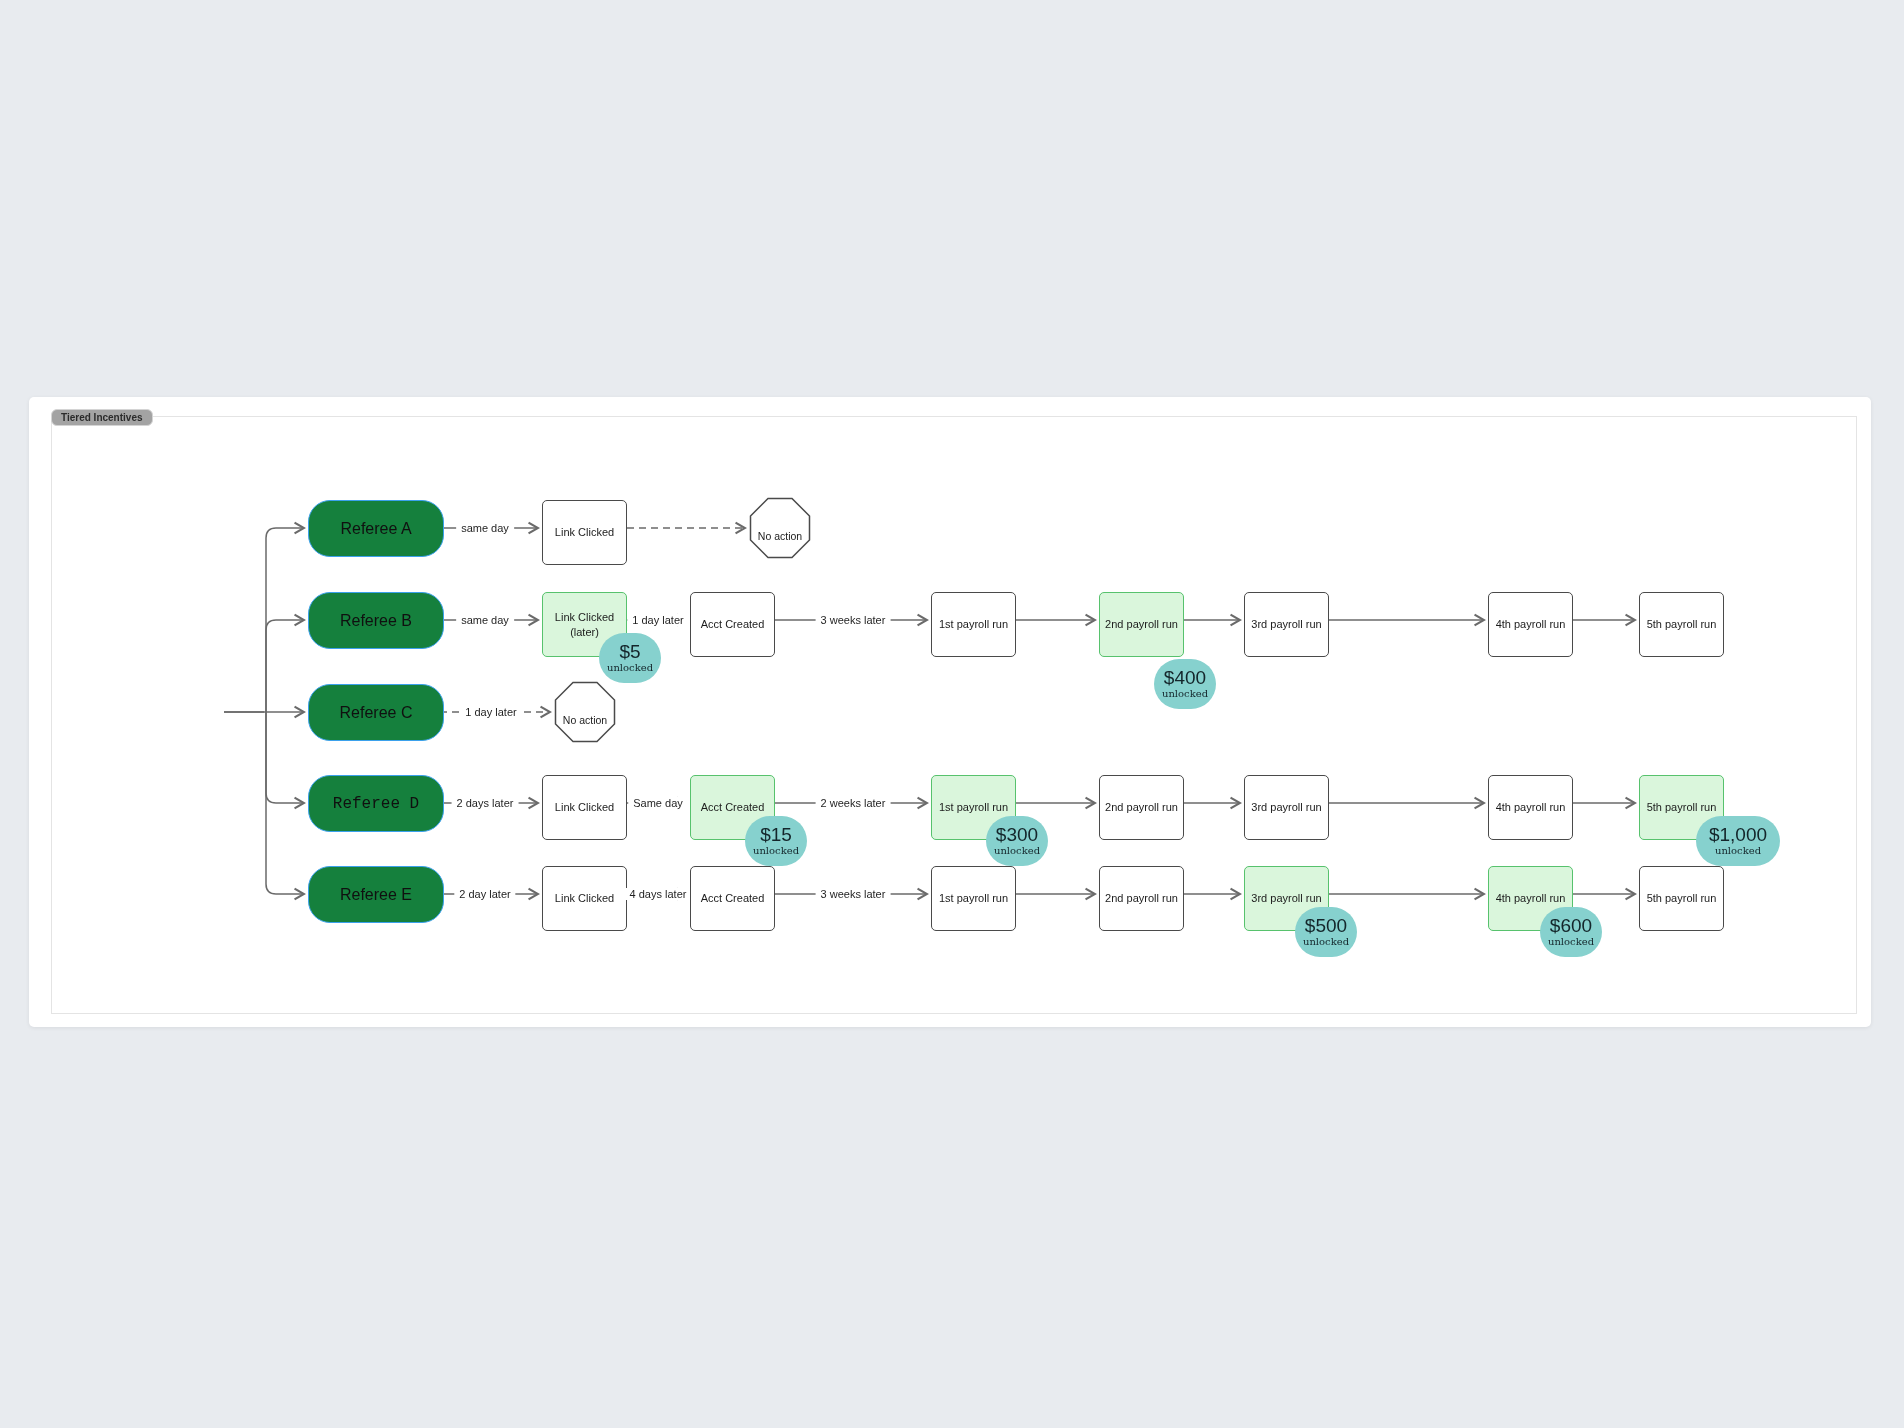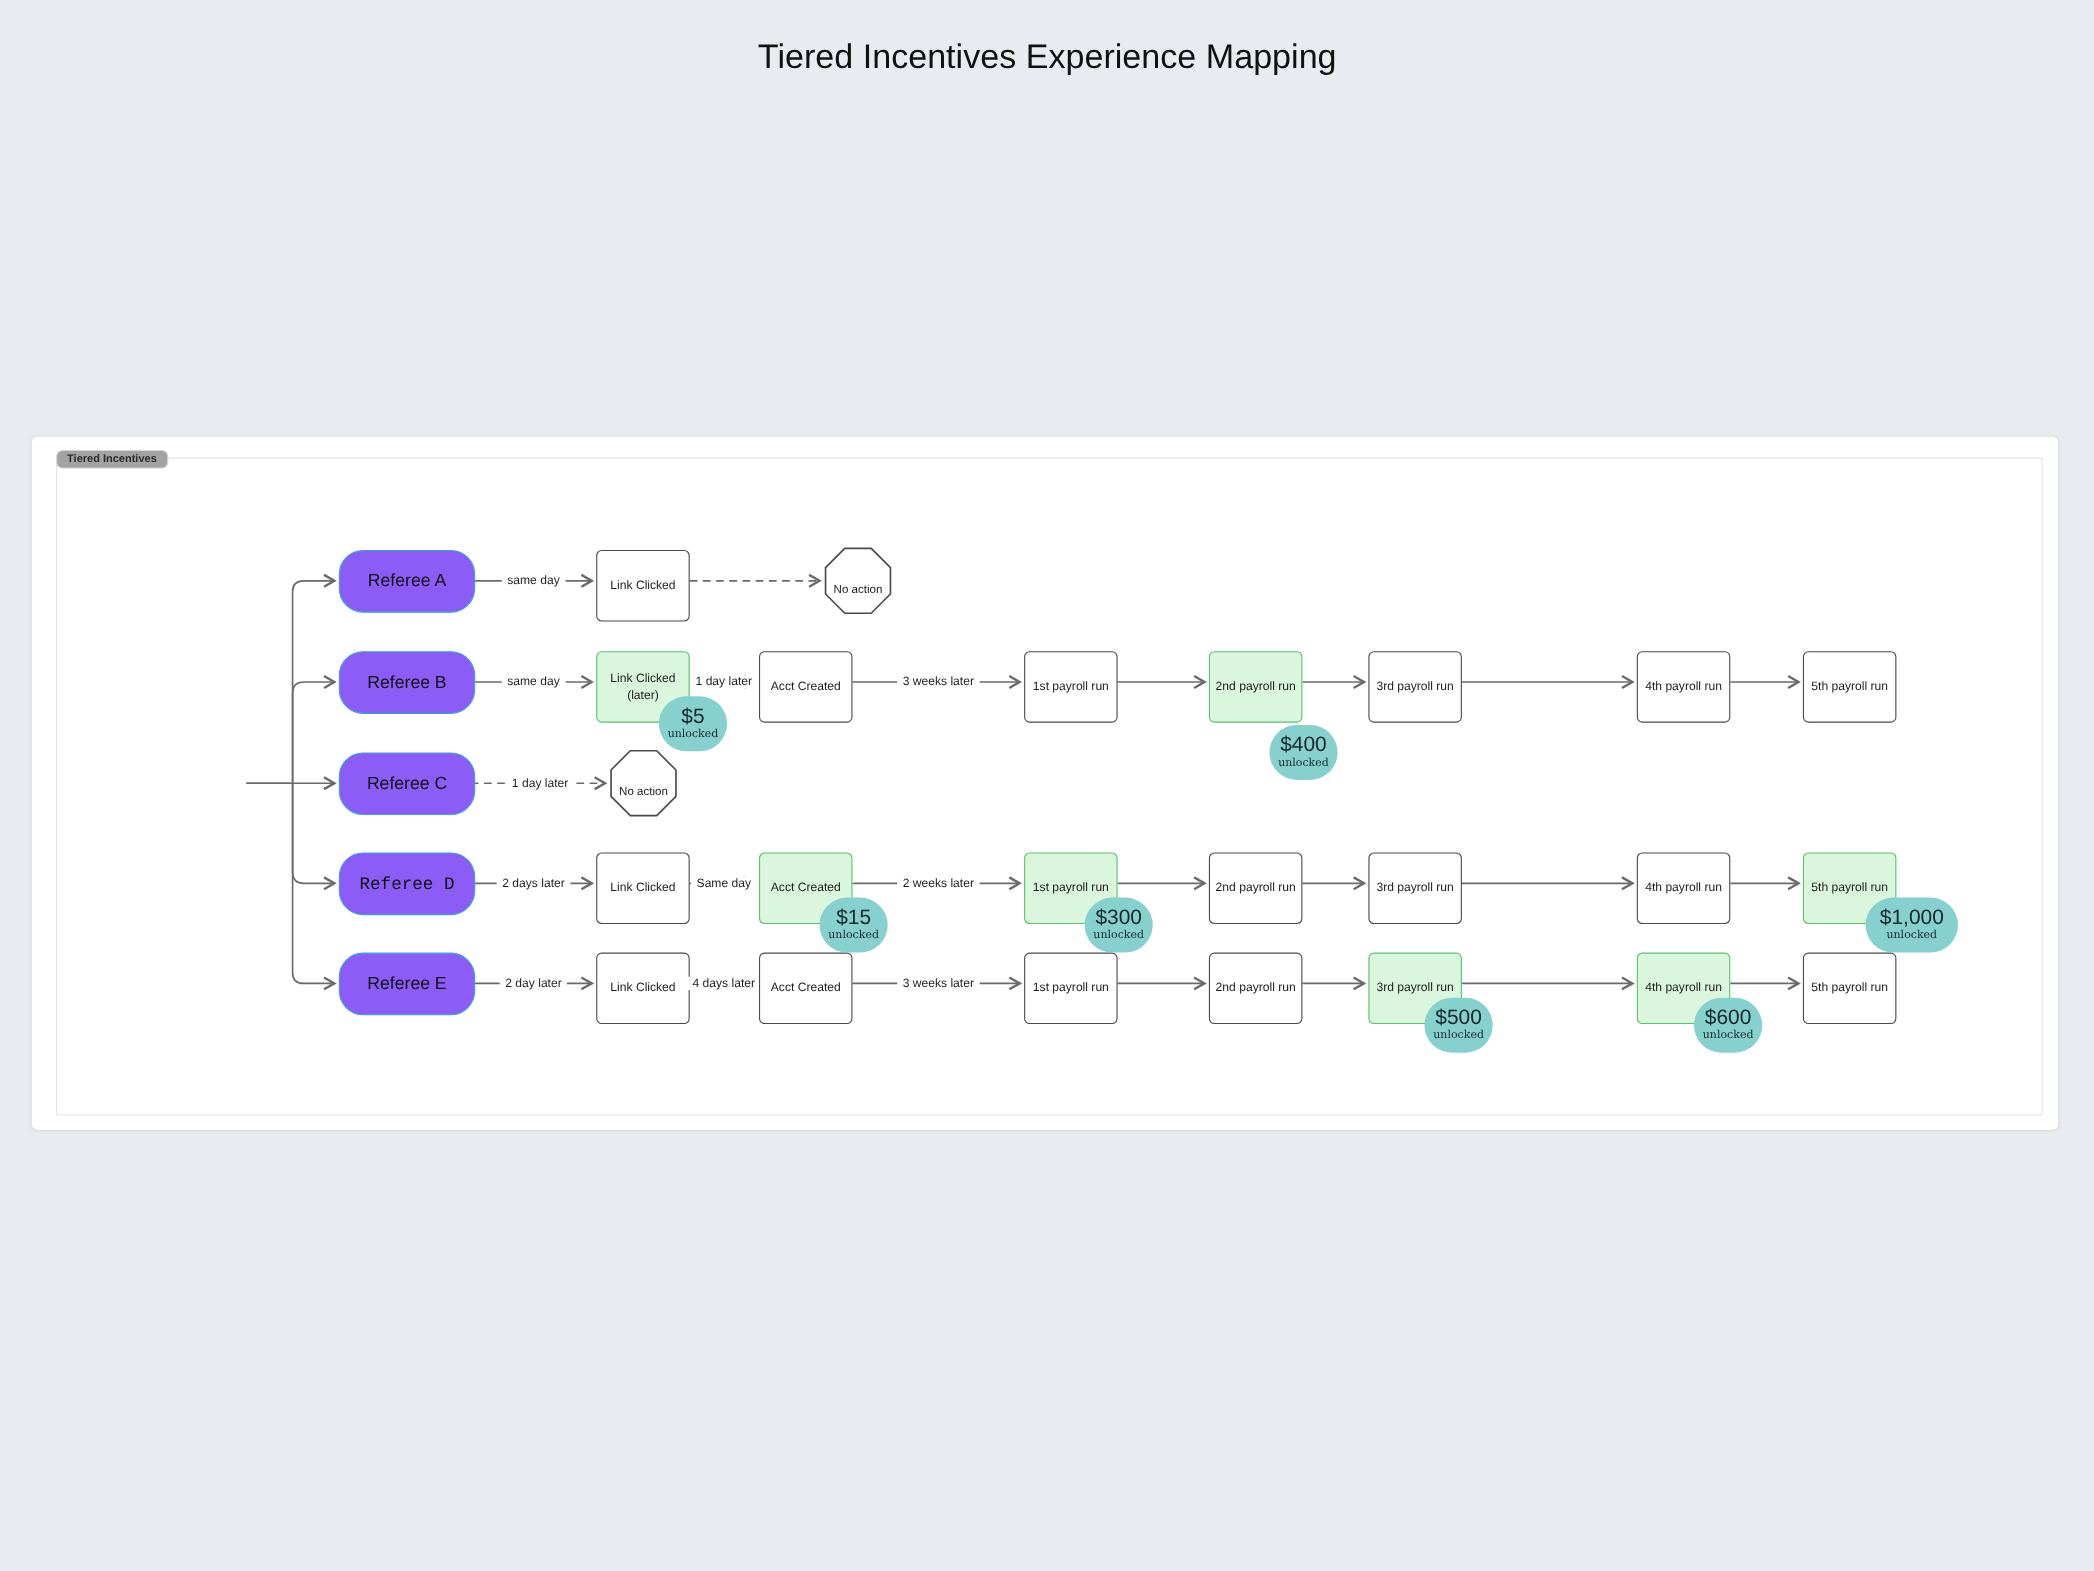--- a/index.html
+++ b/index.html
@@ -31,22 +31,22 @@
     z-index:4;white-space:nowrap;
   }
   svg.wires{position:absolute;inset:0;z-index:1;}
   .node{box-sizing:border-box;position:absolute;display:flex;align-items:center;justify-content:center;text-align:center;z-index:2;}
   .referrer{
     left:92px;top:646px;width:132px;height:132px;border-radius:50%;
     background:#3dbfb2;border:2px solid #12939b;
     color:#fff;font-size:21px;font-weight:700;
   }
   .referee{
-    left:308px;width:124px;height:57px;border-radius:22px;
-    background:#8b5cf6;border:1.5px solid #3ba1ec;
+    left:308px;width:136px;height:57px;border-radius:22px;
+    background:#15803d;border:1.5px solid #3ba1ec;
     font-size:16px;color:#101010;
   }
   .step{
     width:85px;height:65px;border-radius:5px;
     background:#fff;border:1.5px solid #4a4a4a;
     font-size:11px;color:#1c1c1c;line-height:1.3;
     flex-direction:column;
   }
   .step.green{background:#daf6dc;border-color:#57c26d;}
   .octo{position:absolute;width:62px;height:78px;z-index:2;}
@@ -68,21 +68,20 @@
     position:absolute;transform:translate(-50%,-50%);
     background:#fff;padding:0 5px;
     font-size:11px;color:#1f1f1f;white-space:nowrap;z-index:2;
   }
 </style>
 </head>
 <body>
 
 <div id="app">
 
-  <div class="page-title">Tiered Incentives Experience Mapping</div>
 
   <div class="panel"></div>
   <div class="section-frame"></div>
   <div class="section-tag">Tiered Incentives</div>
 
   <svg class="wires" width="1904" height="1428" viewBox="0 0 1904 1428">
     <defs>
       <marker id="arrow" viewBox="0 0 10 10" refX="8.5" refY="5" markerWidth="9" markerHeight="9" orient="auto-start-reverse">
         <path d="M1.5,1 L8.5,5 L1.5,9" fill="none" stroke="#6a6a6a" stroke-width="1.6"></path>
       </marker>

